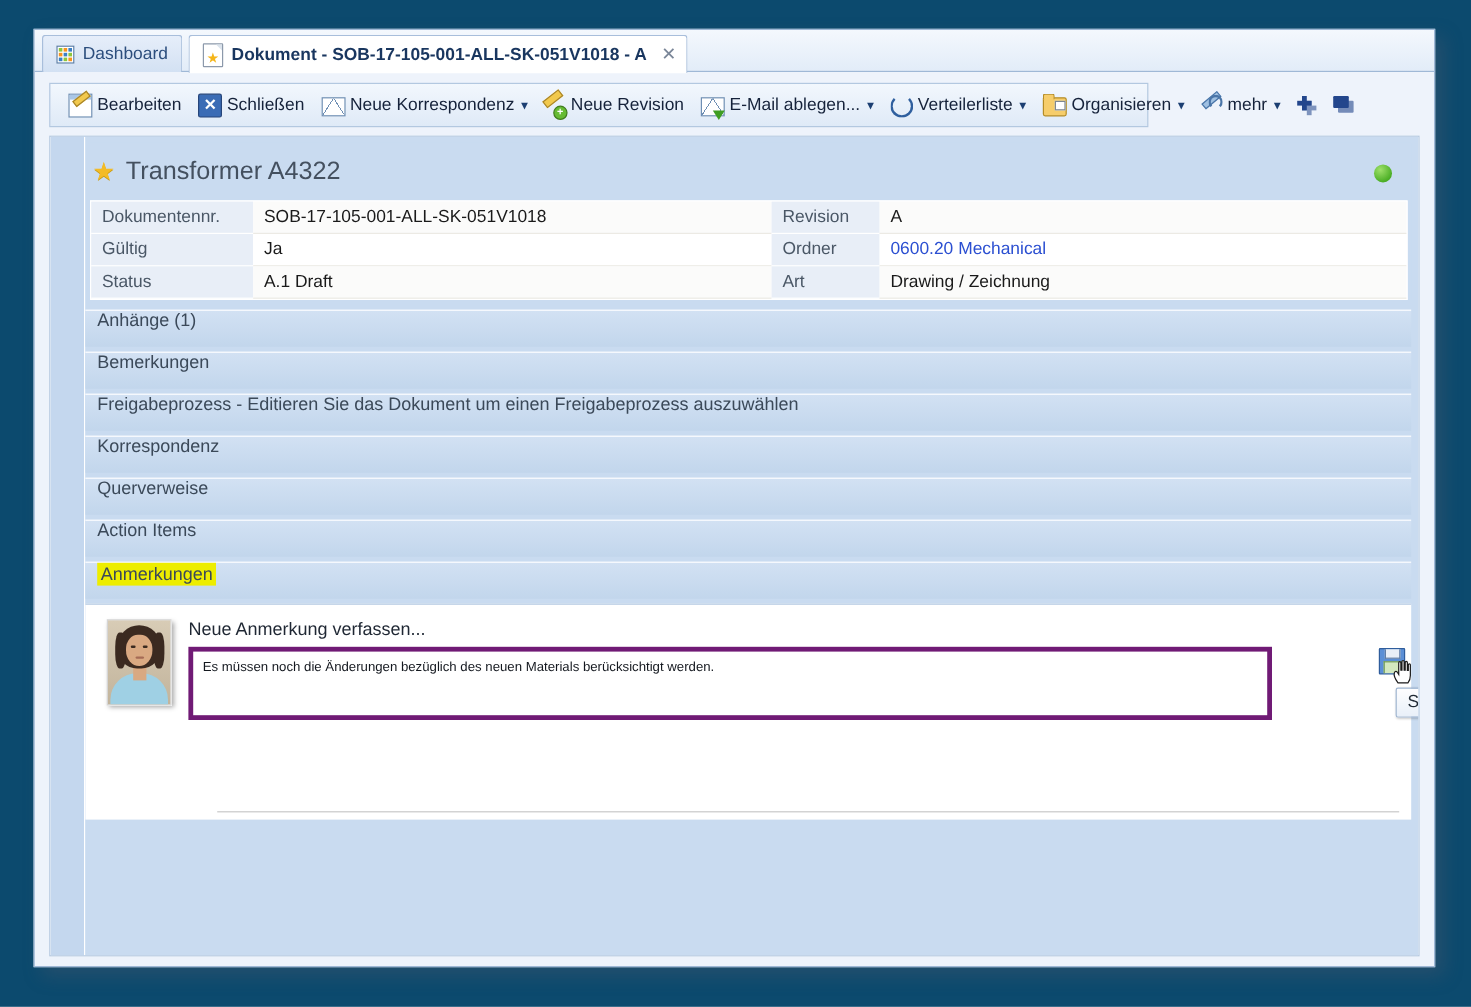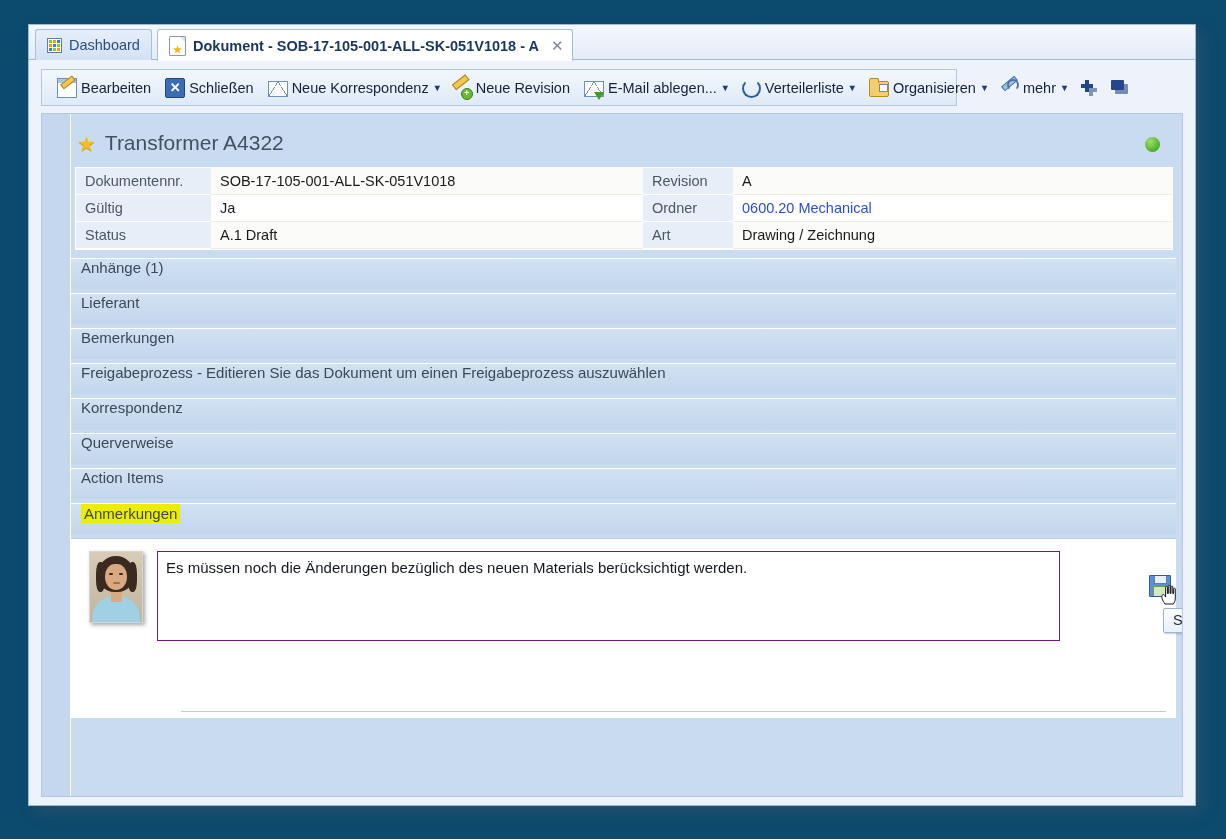--- a/index.html
+++ b/index.html
@@ -445,26 +445,26 @@
 
   .note-col { flex: 1; }
   .note-prompt {
     font-size: 15px;
     color: #1f2733;
     margin-bottom: 6px;
     cursor: text;
   }
   .note-box {
     width: 903px;
-    height: 90px;
-    border: 1px solid #701a75;
+    height: 61px;
+    border: 4px solid #701a75;
     background: #ffffff;
     box-sizing: border-box;
     padding: 6px 8px;
-    font-size: 15px;
+    font-size: 11px;
     color: #14181f;
     line-height: 1.3;
     resize: none;
     font-family: "Liberation Sans", sans-serif;
     outline: none;
   }
 
   
   .save-wrap {
     position: absolute;
@@ -636,26 +636,20 @@
         <div class="acc-list">
 
           <div class="acc-row">
 
             <div class="acc-bar">
               <span>Anhänge (1)</span>
             </div>
           </div>
 
 
-          <div class="acc-row">
-
-            <div class="acc-bar">
-              <span>Lieferant</span>
-            </div>
-          </div>
 
           <div class="acc-row">
 
             <div class="acc-bar">
               <span>Bemerkungen</span>
             </div>
           </div>
 
           <div class="acc-row">
 
@@ -703,20 +697,21 @@
                 <div class="hair"></div>
                 <div class="hairL"></div>
                 <div class="hairR"></div>
                 <div class="face"></div>
                 <div class="eyeL"></div>
                 <div class="eyeR"></div>
                 <div class="mouth"></div>
               </div>
 
               <div class="note-col">
+                <div class="note-prompt">Neue Anmerkung verfassen...</div>
                 <textarea class="note-box" placeholder="Neue Anmerkung verfassen..." style="">Es müssen noch die Änderungen bezüglich des neuen Materials berücksichtigt werden.</textarea>
               </div>
             </div>
 
             <div class="save-wrap">
               <div class="ic-save"></div>
 
               <svg class="cursor-hand" viewBox="0 0 17 22">
                 <path d="M5 20 C2 16 1.5 13 2 11.5 C2.6 10 4 10.3 4.6 11.4 L5.6 13 L5.6 3.2 C5.6 2 7.4 2 7.4 3.2 L7.4 9.5 L8.3 9.5 L8.3 2.3 C8.3 1.1 10.1 1.1 10.1 2.3 L10.1 9.5 L11 9.5 L11 3 C11 1.8 12.8 1.8 12.8 3 L12.8 9.6 L13.6 9.6 L13.6 5 C13.6 3.9 15.3 3.9 15.3 5 L15.3 14 C15.3 17 14.2 19 13.3 20 Z" fill="#ffffff" stroke="#1a1a1a" stroke-width="1"></path>
               </svg>

